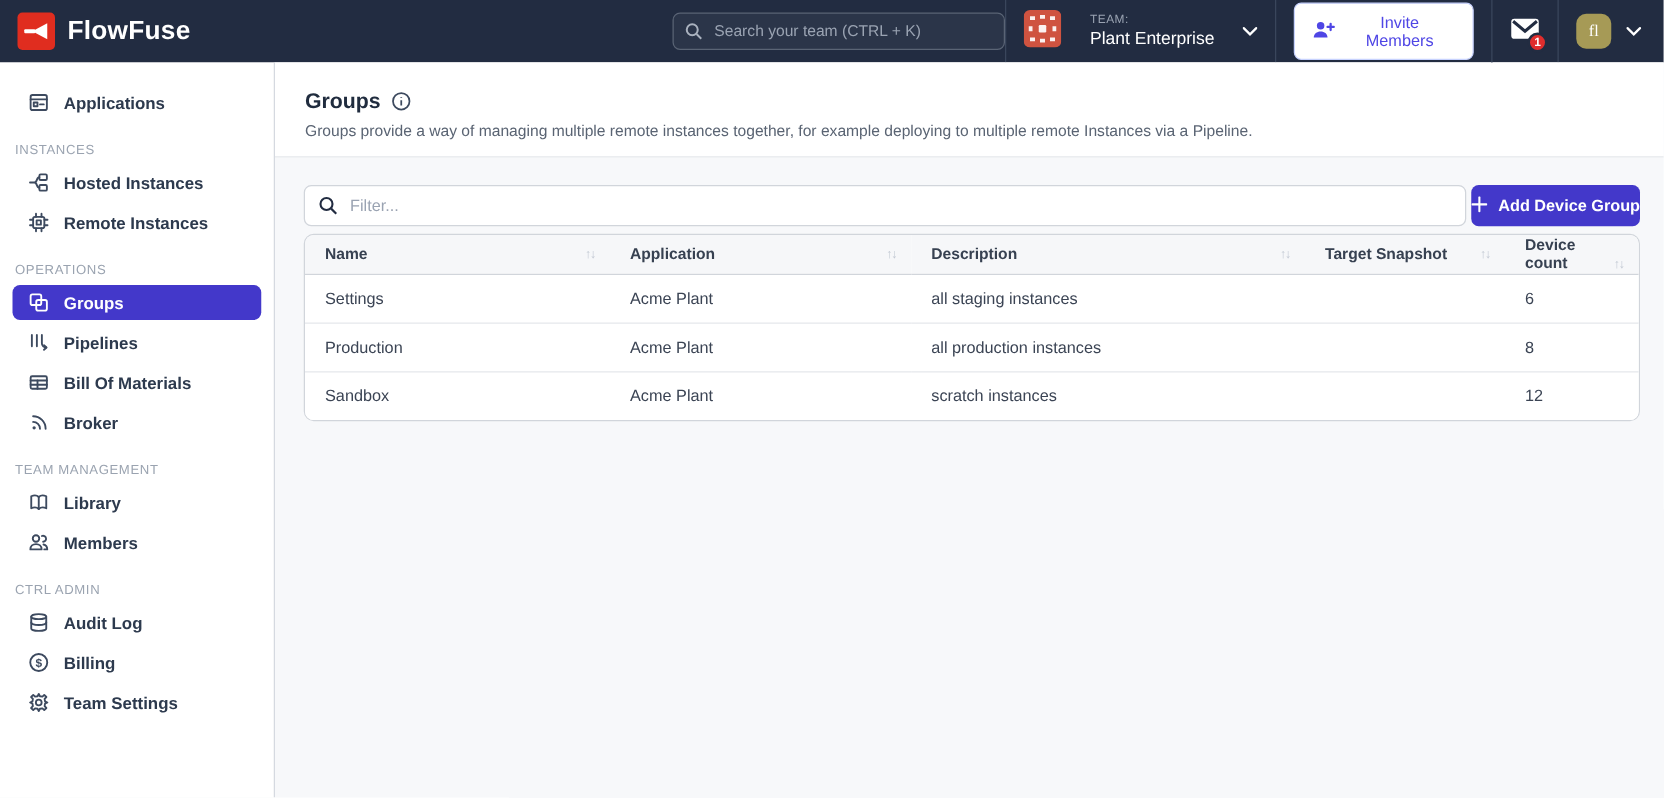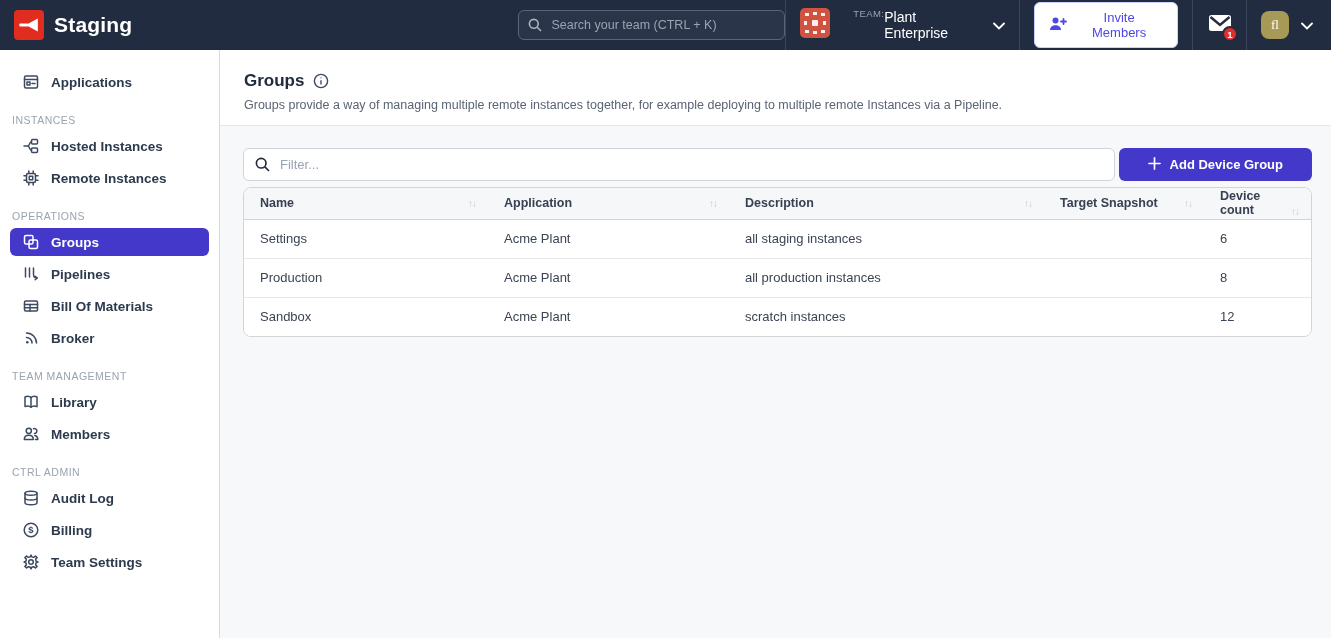--- a/index.html
+++ b/index.html
@@ -35,21 +35,21 @@
     width:100%;height:30px;background:#2b3549;border:1px solid #5a6475;border-radius:6px;
     color:#d8dde5;font-size:12.5px;padding:0 10px 0 32px;outline:none;
     font-family:"Liberation Sans",sans-serif;
   }
   .header-search input::placeholder{color:#9aa3b2;}
   .header-search .search-glyph{position:absolute;left:9px;top:7px;color:#aab2bf;}
   .team-select{
     margin-left:auto;height:50px;display:flex;align-items:center;gap:10px;
     padding:0 14px;border-left:1px solid #3a465c;min-width:216px;cursor:pointer;
   }
-  .team-meta{display:flex;flex-direction:row;line-height:1.15;margin-left:13px;}
+  .team-meta{display:flex;flex-direction:column;line-height:1.15;margin-left:13px;}
   .team-label{font-size:9.5px;color:#9aa3b2;letter-spacing:.4px;}
   .team-name{font-size:14px;color:#fff;}
   .team-select .chev{margin-left:auto;color:#fff;}
   .invite-wrap{height:50px;display:flex;align-items:center;padding:0 14px;border-left:1px solid #3a465c;}
   .invite-btn{
     display:flex;align-items:center;gap:8px;background:#fff;color:#4f46e5;
     border:1px solid #c7d2fe;border-radius:6px;padding:7px 14px;font-size:13px;font-weight:normal;
     cursor:pointer;font-family:"Liberation Sans",sans-serif;
   }
   .mail-wrap{height:50px;width:54px;display:flex;align-items:center;justify-content:center;
@@ -88,21 +88,21 @@
   .filter-box{position:relative;flex:1;}
   .filter-box input{
     width:100%;height:33px;border:1px solid var(--border);border-radius:6px;background:#fff;
     font-size:13px;color:#374151;padding:0 10px 0 36px;outline:none;
     font-family:"Liberation Sans",sans-serif;
   }
   .filter-box input::placeholder{color:#9aa3b2;}
   .filter-box .search-glyph{position:absolute;left:11px;top:8px;color:#222c41;}
   .add-btn{
     display:flex;align-items:center;gap:9px;background:var(--accent);color:#fff;border:none;
-    border-radius:6px;padding:0 29px;height:33px;font-size:13px;font-weight:bold;cursor:pointer;
+    border-radius:6px;padding:0 0;height:33px;font-size:13px;font-weight:bold;cursor:pointer;
     font-family:"Liberation Sans",sans-serif;white-space:nowrap;
   }
   
   .table-wrap{margin-top:6px;background:#fff;border:1px solid var(--border);border-radius:8px;overflow:hidden;}
   table{width:100%;border-collapse:collapse;table-layout:fixed;}
   col.c1{width:244px;} col.c2{width:241px;} col.c3{width:315px;} col.c4{width:160px;} col.c5{width:auto;}
   thead th{
     background:#f6f7f9;border-bottom:1px solid var(--border);height:31px;
     font-size:12.5px;color:#374151;text-align:left;padding:0 12px 0 16px;font-weight:bold;
   }
@@ -122,21 +122,21 @@
 <div class="header">
   <div class="brand">
     <span class="logo-box">
       <svg width="24" height="24" viewBox="0 0 30 30">
           <g fill="#ffffff">
         <polygon points="26,7 11,15 26,23"></polygon>
             <rect x="3" y="13" width="11" height="4" rx="1"></rect>
       </g>
         </svg>
     </span>
-    <span class="brand-name">Staging</span>
+    <span class="brand-name">FlowFuse</span>
   </div>
 
   <div class="header-search">
     <span class="search-glyph">
       <svg width="16" height="16" viewBox="0 0 16 16" fill="none" stroke="currentColor" stroke-width="1.6">
         <circle cx="6.8" cy="6.8" r="4.4"></circle>
           <line x1="10.2" y1="10.2" x2="14" y2="14"></line>
       </svg>
     </span>
     <input type="text" placeholder="Search your team (CTRL + K)" style="">

